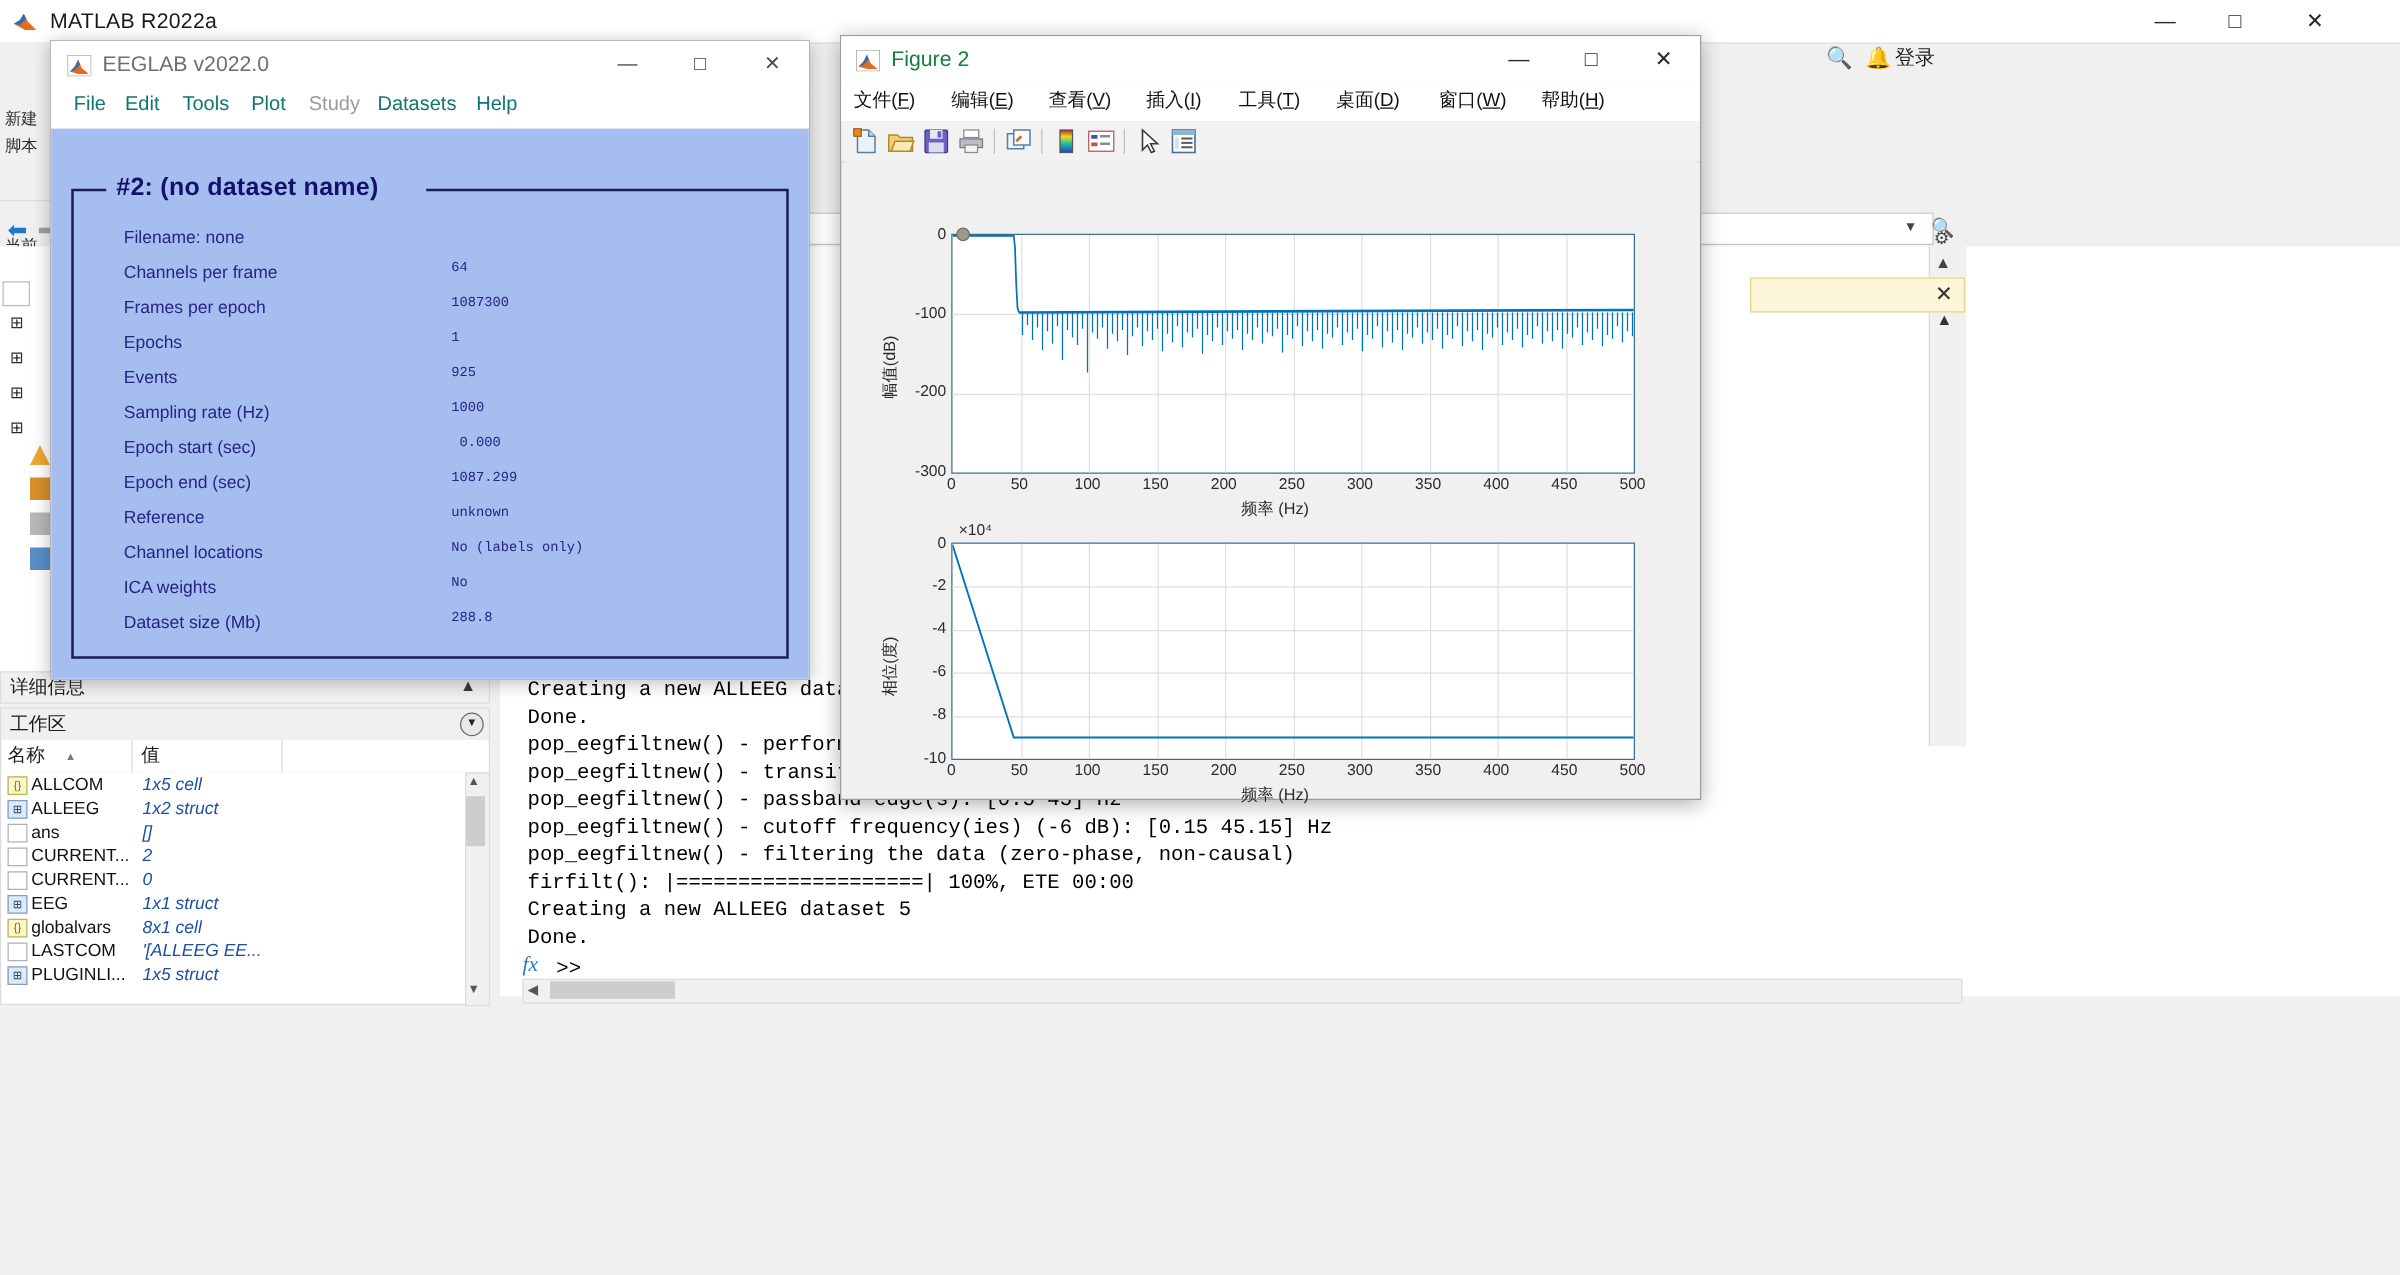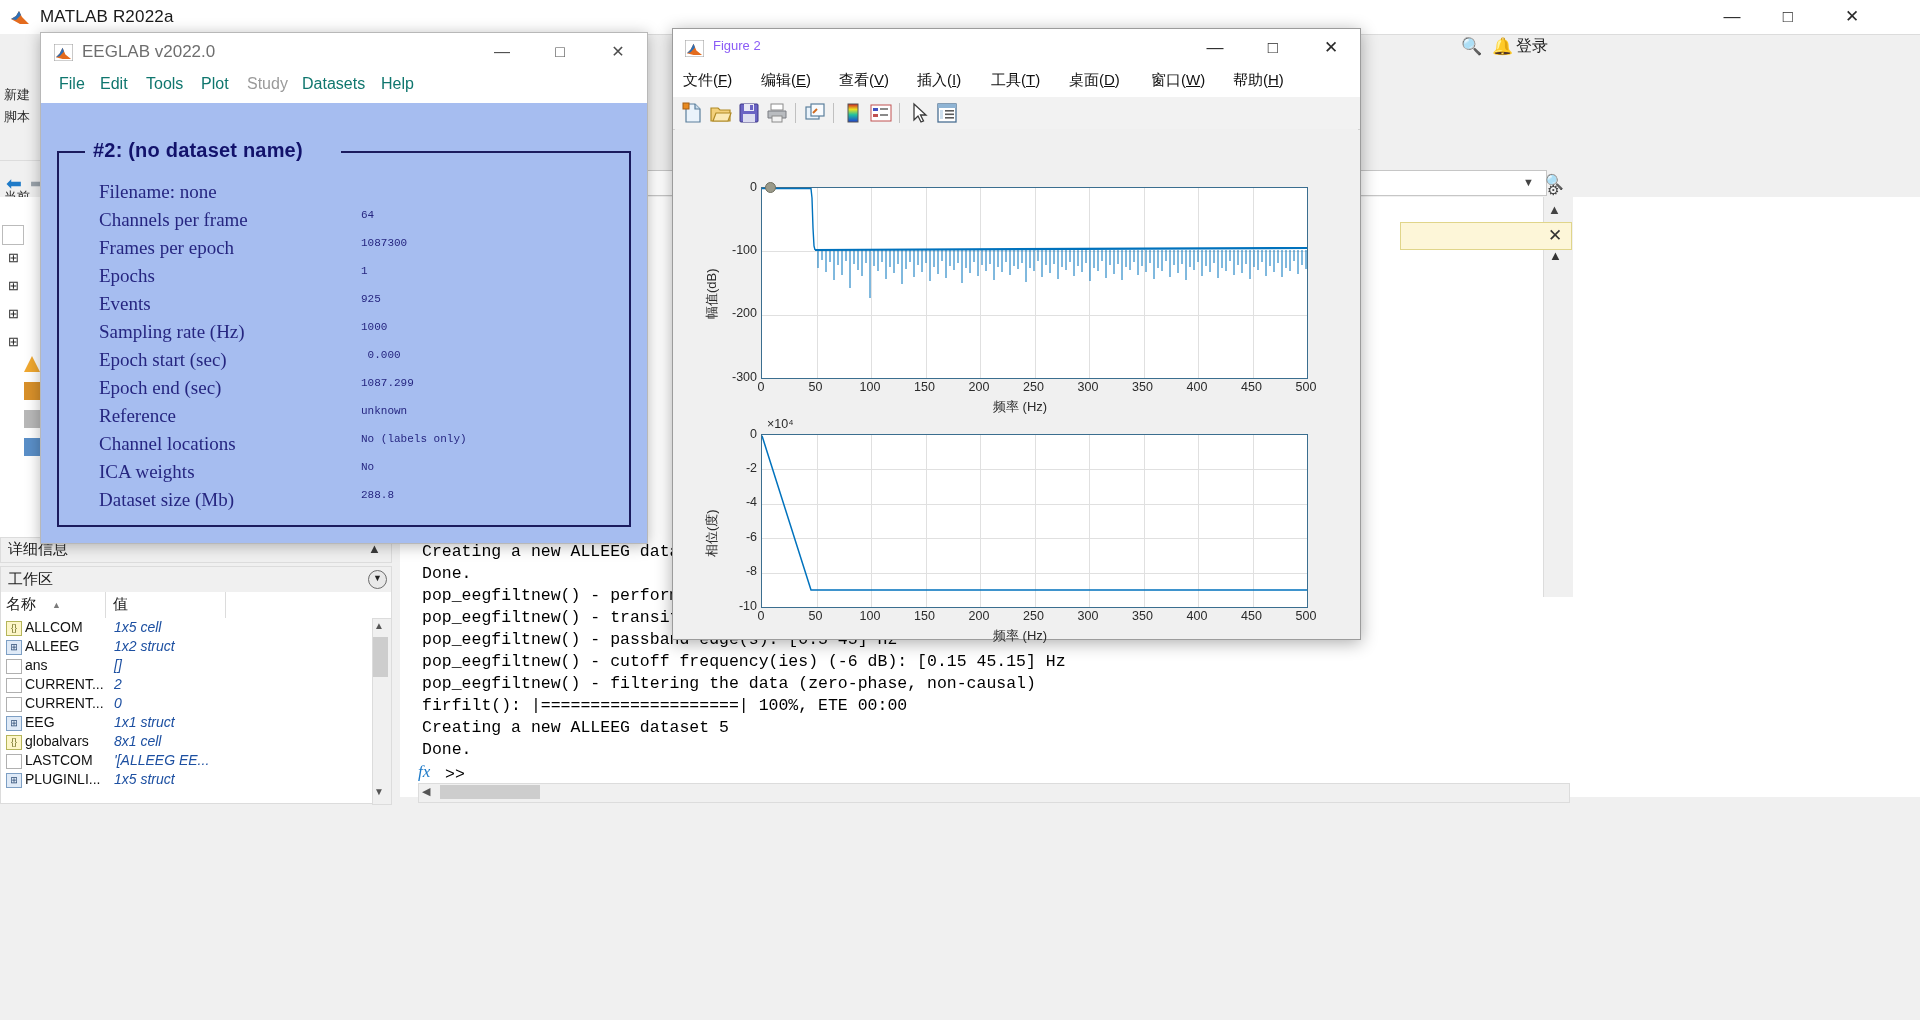--- a/index.html
+++ b/index.html
@@ -109,31 +109,31 @@
   #eeg-min{left:432px;}
   #eeg-max{left:490px;}
   #eeg-close{left:548px;}
   #eeglab-menubar{left:0;top:38px;width:606px;height:32px;background:#ffffff;border-bottom:1px solid #d8d8d8;}
   .eeg-menu{top:42px;font-size:16px;color:#0f766e;}
   .eeg-menu.dim{color:#9a9a9a;}
   #eeglab-body{left:0;top:70px;width:606px;height:440px;background:#a6bdf0;}
   #ds-frame{left:16px;top:48px;width:570px;height:372px;border:2px solid #1b1b5e;}
   #ds-title-mask{left:44px;top:36px;width:256px;height:26px;background:#a6bdf0;}
   #ds-title{left:52px;top:36px;font-size:20px;font-weight:bold;color:#12126b;letter-spacing:.2px;}
-  .ds-key{position:absolute;font-family:Liberation Serif, serif;font-size:19px;color:#262680;white-space:pre;}
+  .ds-key{position:absolute;font-family:Liberation Sans, sans-serif;font-size:14px;color:#262680;white-space:pre;}
   .ds-val{position:absolute;font-family:"Liberation Mono", monospace;font-size:11px;color:#262680;white-space:pre;}
 
   
   #figure-window{
     left:672px;top:28px;width:687px;height:610px;background:#f0f0f0;
     border:1px solid #9c9c9c;box-shadow:0 3px 16px rgba(0,0,0,.32);
   }
   #fig-titlebar{left:0;top:0;width:687px;height:38px;background:#ffffff;}
   #fig-icon{left:12px;top:11px;width:19px;height:17px;}
-  #fig-title{left:40px;top:9px;font-size:13px;color:#8b5cf6;text-align:right;}
+  #fig-title{left:40px;top:9px;font-size:17px;color:#15803d;text-align:right;}
   .fig-winbtn{top:0;width:58px;height:38px;text-align:center;line-height:38px;font-size:17px;color:#2b2b2b;}
   #fig-min{left:513px;}
   #fig-max{left:571px;}
   #fig-close{left:629px;}
   #fig-menubar{left:0;top:38px;width:687px;height:30px;background:#ffffff;border-bottom:1px solid #d8d8d8;}
   .fig-menu{top:42px;font-size:15px;color:#111;white-space:nowrap;}
   .fig-menu u{text-decoration:underline;}
   #fig-toolbar{left:0;top:68px;width:687px;height:32px;background:#f2f2f2;border-bottom:1px solid #d2d2d2;}
   .tb-icon{top:72px;width:24px;height:24px;}
   .tb-sep{top:74px;width:1px;height:20px;background:#c0c0c0;}

